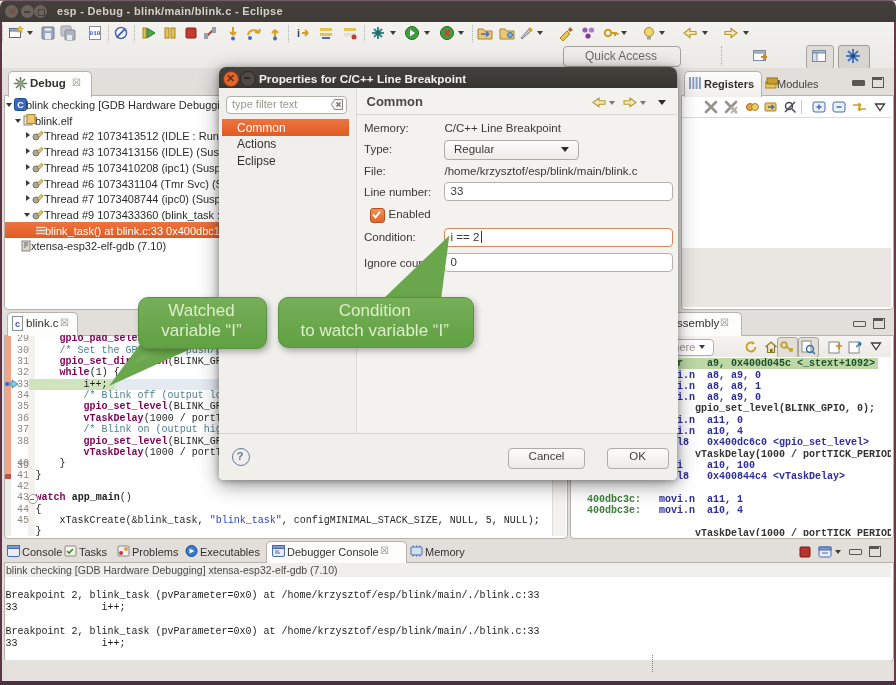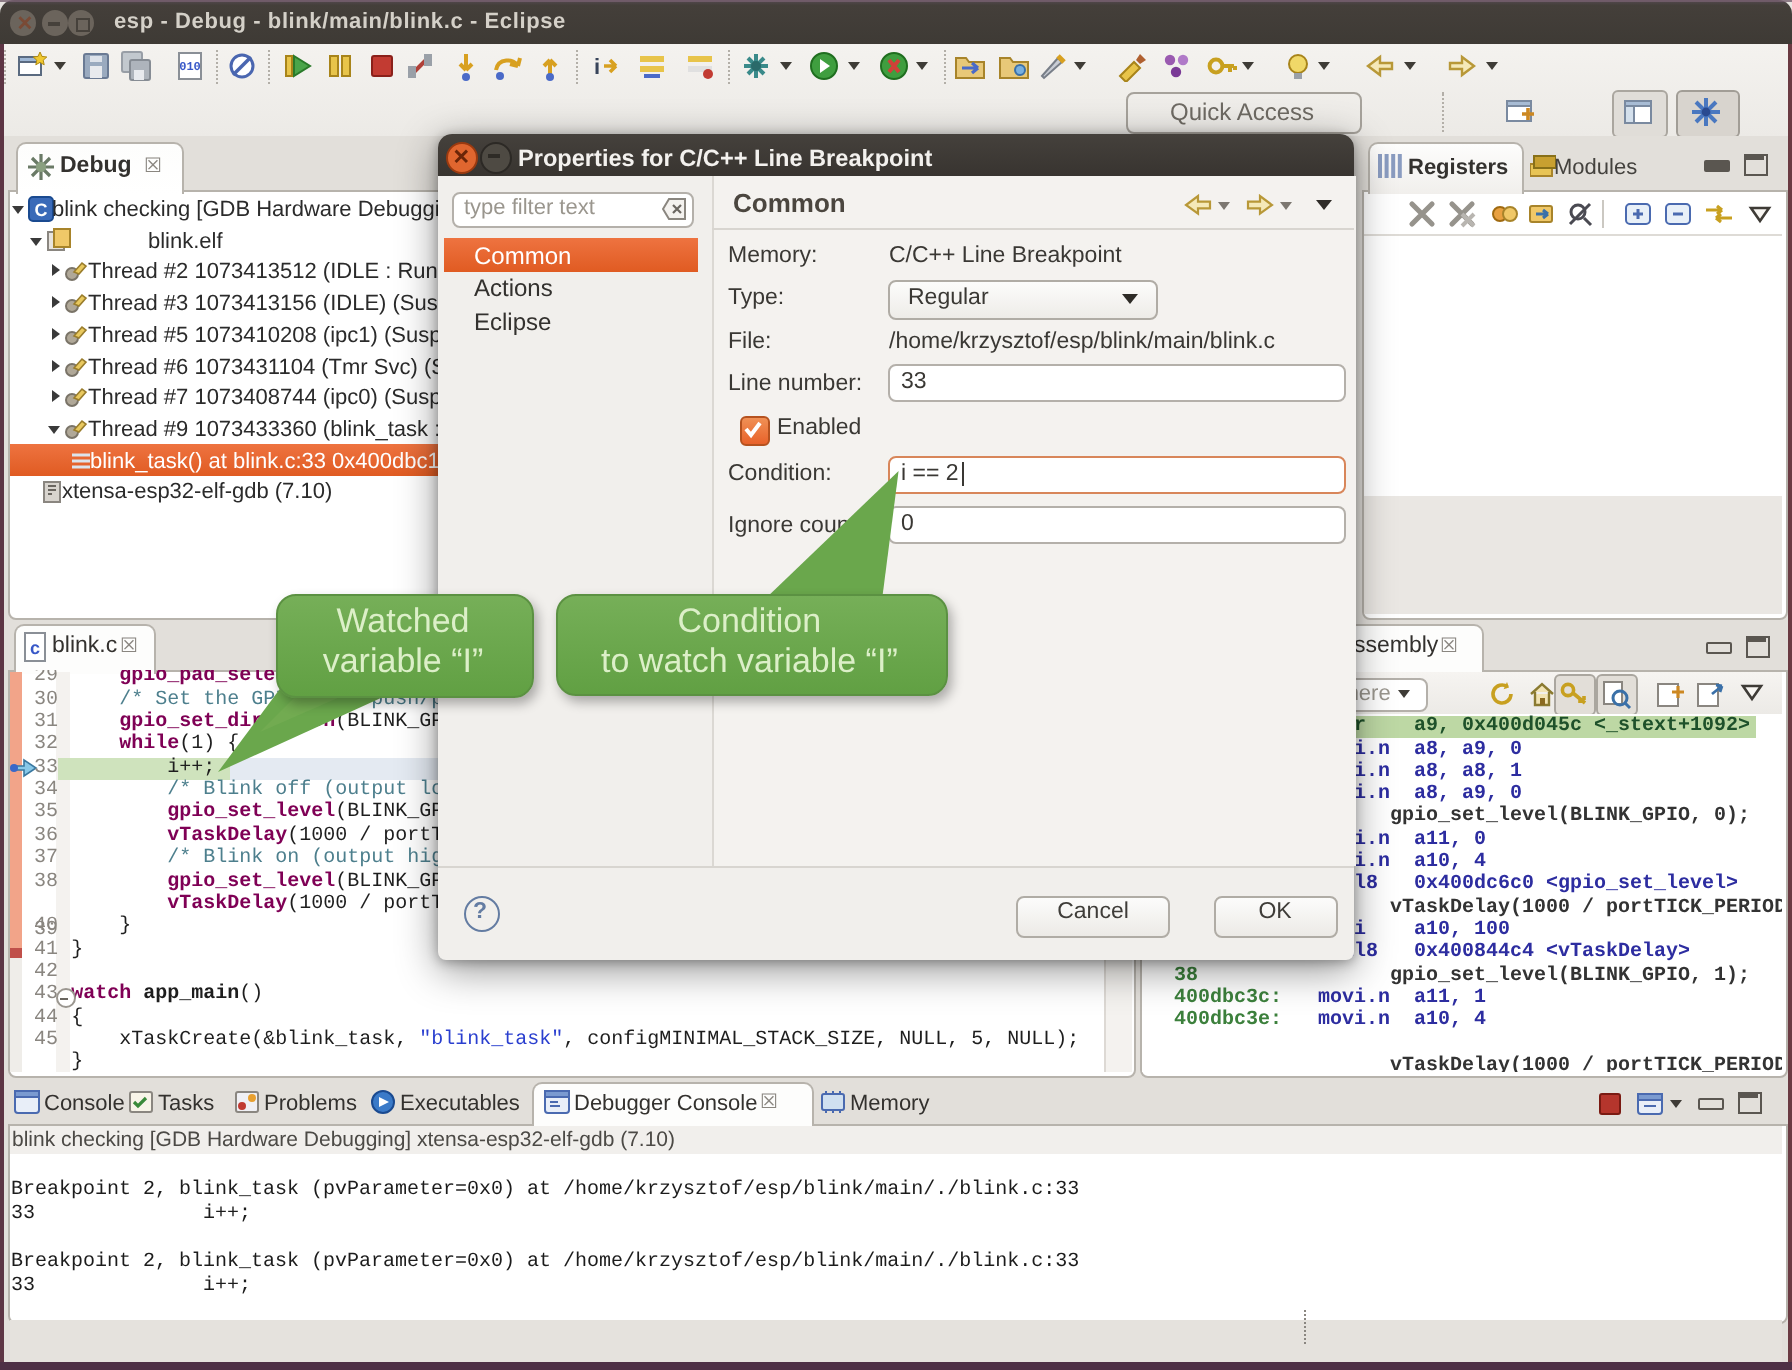--- a/index.html
+++ b/index.html
@@ -190,21 +190,21 @@
 <svg class="a" style="left:14px;top:98.0px;" width="13" height="13" viewBox="0 0 13 13">
     <rect x="0.5" y="0.5" width="12" height="12" rx="2" fill="#3a6ab8" stroke="#1a4a90"></rect>
     <text x="6.5" y="10" font-size="9" font-weight="bold" fill="#fff" text-anchor="middle">C</text>
   </svg>
 <div class="a" style="left:26px;top:99.0px;font-size:11px;color:#2b2b2b;white-space:pre;">blink checking [GDB Hardware Debugging]</div>
 <div class="a" style="left:15px;top:118.7px;width:0;height:0;border-top:4px solid #3a3a3a;border-left:3.5px solid transparent;border-right:3.5px solid transparent;"></div>
 <svg class="a" style="left:23px;top:113.7px;" width="13" height="13" viewBox="0 0 13 13">
     <rect x="1" y="2" width="8" height="9" fill="#e8e4de" stroke="#8a8680"></rect>
     <rect x="4" y="0.5" width="8" height="9" fill="#f0c868" stroke="#a8842a"></rect>
   </svg>
-<div class="a" style="left:35px;top:114.7px;font-size:11px;color:#2b2b2b;white-space:pre;padding-left:39px;">blink.elf</div>
+<div class="a" style="left:35px;top:114.7px;font-size:11px;color:#2b2b2b;white-space:pre;">blink.elf</div>
 <div class="a" style="left:26px;top:132.4px;width:0;height:0;border-left:4px solid #3a3a3a;border-top:3.5px solid transparent;border-bottom:3.5px solid transparent;"></div>
 <svg class="a" style="left:32px;top:130.4px;" width="12" height="12" viewBox="0 0 12 12">
     <circle cx="4" cy="7" r="3" fill="#b0a898" stroke="#7a7468"></circle>
     <path d="M5 6L9 1.5l2 1.5-3.5 4z" fill="#e9c95f" stroke="#9a7d2c" stroke-width="0.8"></path>
   </svg>
 <div class="a" style="left:44px;top:130.4px;font-size:11px;color:#2b2b2b;white-space:pre;">Thread #2 1073413512 (IDLE : Running)</div>
 <div class="a" style="left:26px;top:148.1px;width:0;height:0;border-left:4px solid #3a3a3a;border-top:3.5px solid transparent;border-bottom:3.5px solid transparent;"></div>
 <svg class="a" style="left:32px;top:146.1px;" width="12" height="12" viewBox="0 0 12 12">
     <circle cx="4" cy="7" r="3" fill="#b0a898" stroke="#7a7468"></circle>
     <path d="M5 6L9 1.5l2 1.5-3.5 4z" fill="#e9c95f" stroke="#9a7d2c" stroke-width="0.8"></path>
@@ -410,21 +410,20 @@
     <div class="a mono" style="left:16px;top:12.5px;font-size:10px;font-weight:bold;white-space:pre;"><span style="color:#3c803c">400dbc17:   </span><span style="color:#2d2da0">l32i.n  a8, a9, 0</span></div>
     <div class="a mono" style="left:16px;top:23.8px;font-size:10px;font-weight:bold;white-space:pre;"><span style="color:#3c803c">400dbc19:   </span><span style="color:#2d2da0">addi.n  a8, a8, 1</span></div>
     <div class="a mono" style="left:16px;top:35.1px;font-size:10px;font-weight:bold;white-space:pre;"><span style="color:#3c803c">400dbc1b:   </span><span style="color:#2d2da0">s32i.n  a8, a9, 0</span></div>
     <div class="a mono" style="left:16px;top:46.4px;font-size:10px;font-weight:bold;white-space:pre;"><span style="color:#3c803c">35                </span><span style="color:#333">gpio_set_level(BLINK_GPIO, 0);</span></div>
     <div class="a mono" style="left:16px;top:57.7px;font-size:10px;font-weight:bold;white-space:pre;"><span style="color:#3c803c">400dbc1d:   </span><span style="color:#2d2da0">movi.n  a11, 0</span></div>
     <div class="a mono" style="left:16px;top:69.0px;font-size:10px;font-weight:bold;white-space:pre;"><span style="color:#3c803c">400dbc1f:   </span><span style="color:#2d2da0">movi.n  a10, 4</span></div>
     <div class="a mono" style="left:16px;top:80.3px;font-size:10px;font-weight:bold;white-space:pre;"><span style="color:#3c803c">400dbc21:   </span><span style="color:#2d2da0">call8   0x400dc6c0 &lt;gpio_set_level&gt;</span></div>
     <div class="a mono" style="left:16px;top:91.6px;font-size:10px;font-weight:bold;white-space:pre;"><span style="color:#3c803c">36                </span><span style="color:#333">vTaskDelay(1000 / portTICK_PERIOD</span></div>
     <div class="a mono" style="left:16px;top:102.9px;font-size:10px;font-weight:bold;white-space:pre;"><span style="color:#3c803c">400dbc24:   </span><span style="color:#2d2da0">movi    a10, 100</span></div>
     <div class="a mono" style="left:16px;top:114.2px;font-size:10px;font-weight:bold;white-space:pre;"><span style="color:#3c803c">400dbc27:   </span><span style="color:#2d2da0">call8   0x400844c4 &lt;vTaskDelay&gt;</span></div>
-    <div class="a mono" style="left:16px;top:125.5px;font-size:10px;font-weight:bold;white-space:pre;"><span style="color:#3c803c">38                </span><span style="color:#333">gpio_set_level(BLINK_GPIO, 1);</span></div>
     <div class="a mono" style="left:16px;top:136.8px;font-size:10px;font-weight:bold;white-space:pre;"><span style="color:#3c803c">400dbc3c:   </span><span style="color:#2d2da0">movi.n  a11, 1</span></div>
     <div class="a mono" style="left:16px;top:148.1px;font-size:10px;font-weight:bold;white-space:pre;"><span style="color:#3c803c">400dbc3e:   </span><span style="color:#2d2da0">movi.n  a10, 4</span></div>
     <div class="a mono" style="left:16px;top:170.7px;font-size:10px;font-weight:bold;white-space:pre;"><span style="color:#3c803c">                  </span><span style="color:#333">vTaskDelay(1000 / portTICK_PERIOD</span></div>
   </div>
 <div class="pbox" style="left:4px;top:562px;width:888px;height:98px;"></div>
 <div class="a" style="left:5px;top:563px;width:886px;height:14px;background:#f1efec;"></div>
 <div class="a" style="left:5px;top:660px;width:886px;height:21px;background:#e5e2dd;"></div>
 <svg class="a" style="left:7px;top:545px;" width="13" height="12" viewBox="0 0 13 12">
     <rect x="0.5" y="0.5" width="12" height="11" rx="1.5" fill="#e8eef8" stroke="#4a6ab0"></rect>
     <rect x="0.5" y="0.5" width="12" height="3" fill="#7a9ad0" stroke="#4a6ab0"></rect>

